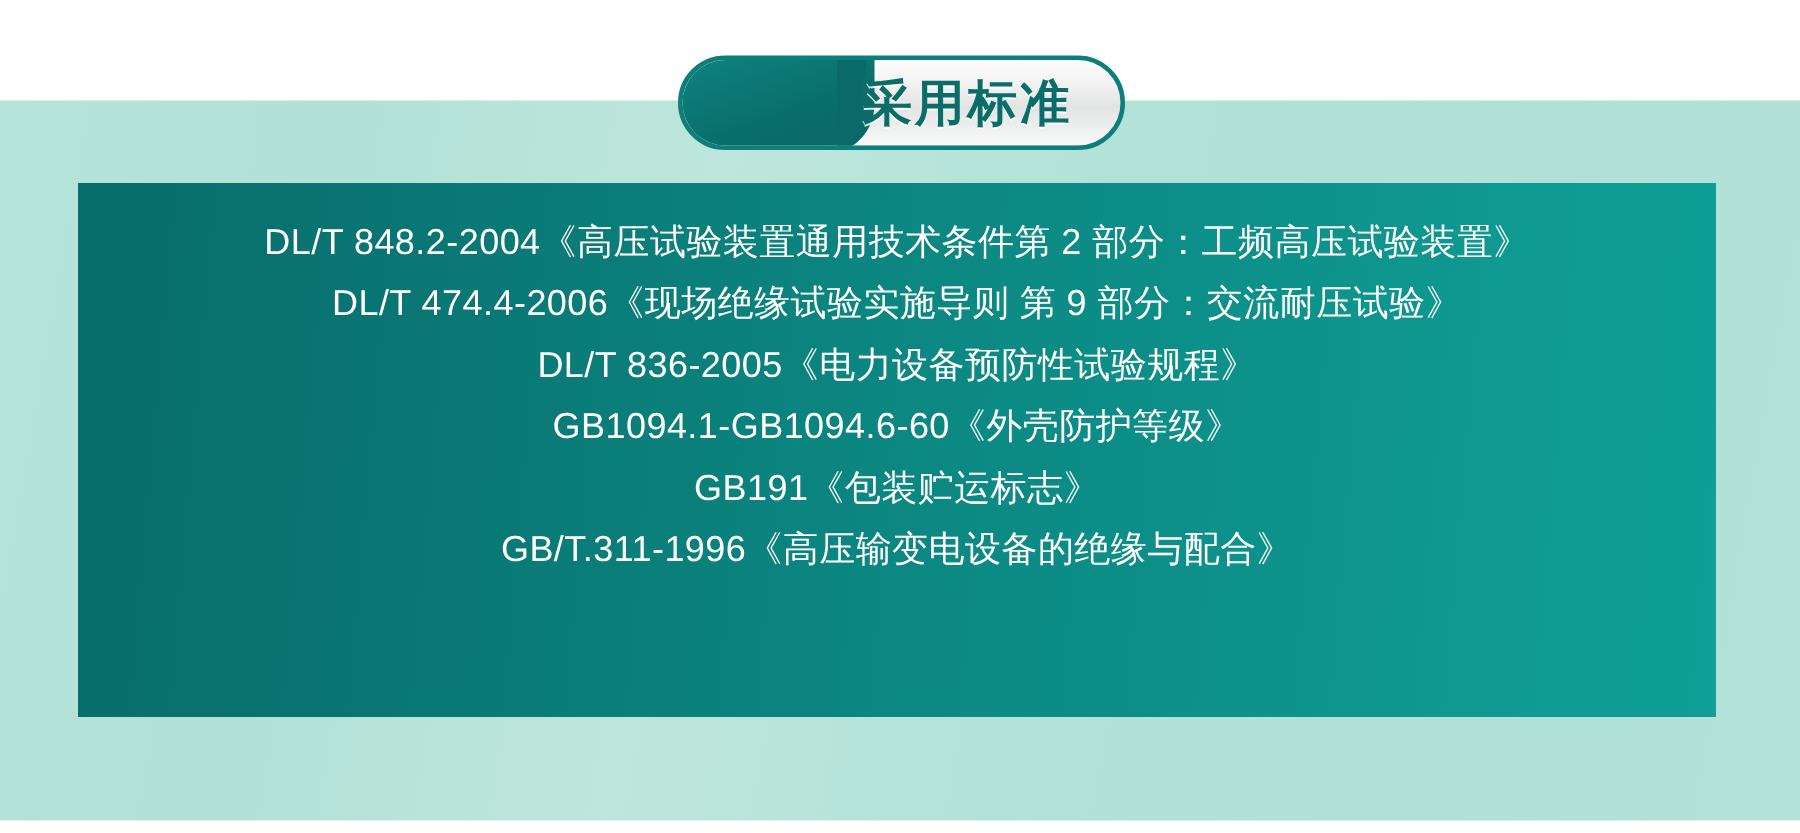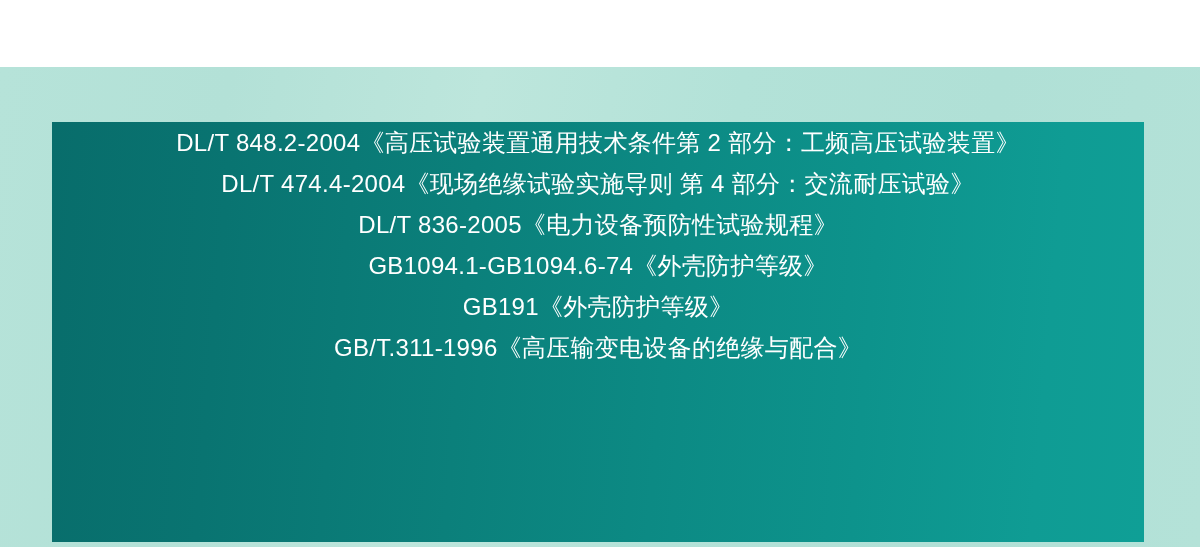--- a/index.html
+++ b/index.html
@@ -97,30 +97,31 @@
     text-shadow: 0 1px 0 rgba(255,255,255,0.85);
     white-space: nowrap;
   }
 
   
   .panel {
     position: absolute;
     left: 52px;
     top: 122px;
     width: 1092px;
-    height: 420px;
+    height: 356px;
     background: linear-gradient(95deg,
       #086d6b 0%,
       #097471 16%,
       #0b807b 38%,
       #0c8a84 56%,
       #0d938c 74%,
       #0f9c94 90%,
       #0f9f96 100%);
     box-sizing: border-box;
+    padding-top: 19px;
     z-index: 2;
   }
 
   .std-list {
     display: block;
     width: 100%;
     text-align: center;
   }
 
   .std-line {
@@ -135,25 +136,29 @@
     font-family: "Liberation Sans", "DejaVu Sans", sans-serif;
   }
 </style>
 </head>
 <body>
 
 <div class="stage">
 
   <div class="mint-band"></div>
 
+  <div class="title-pill">
+    <span class="pill-blob"></span>
+    <span class="pill-label">采用标准</span>
+  </div>
 
   <div class="panel">
     <div class="std-list">
       <span class="std-line">DL/T 848.2-2004《高压试验装置通用技术条件第 2 部分：工频高压试验装置》</span>
-      <span class="std-line">DL/T 474.4-2004《现场绝缘试验实施导则 第 4 部分：交流耐压试验》</span>
+      <span class="std-line">DL/T 474.4-2006《现场绝缘试验实施导则 第 9 部分：交流耐压试验》</span>
       <span class="std-line">DL/T 836-2005《电力设备预防性试验规程》</span>
-      <span class="std-line">GB1094.1-GB1094.6-74《外壳防护等级》</span>
-      <span class="std-line">GB191《外壳防护等级》</span>
+      <span class="std-line">GB1094.1-GB1094.6-60《外壳防护等级》</span>
+      <span class="std-line">GB191《包装贮运标志》</span>
       <span class="std-line">GB/T.311-1996《高压输变电设备的绝缘与配合》</span>
     </div>
   </div>
 
 </div>
 
 </body></html>

